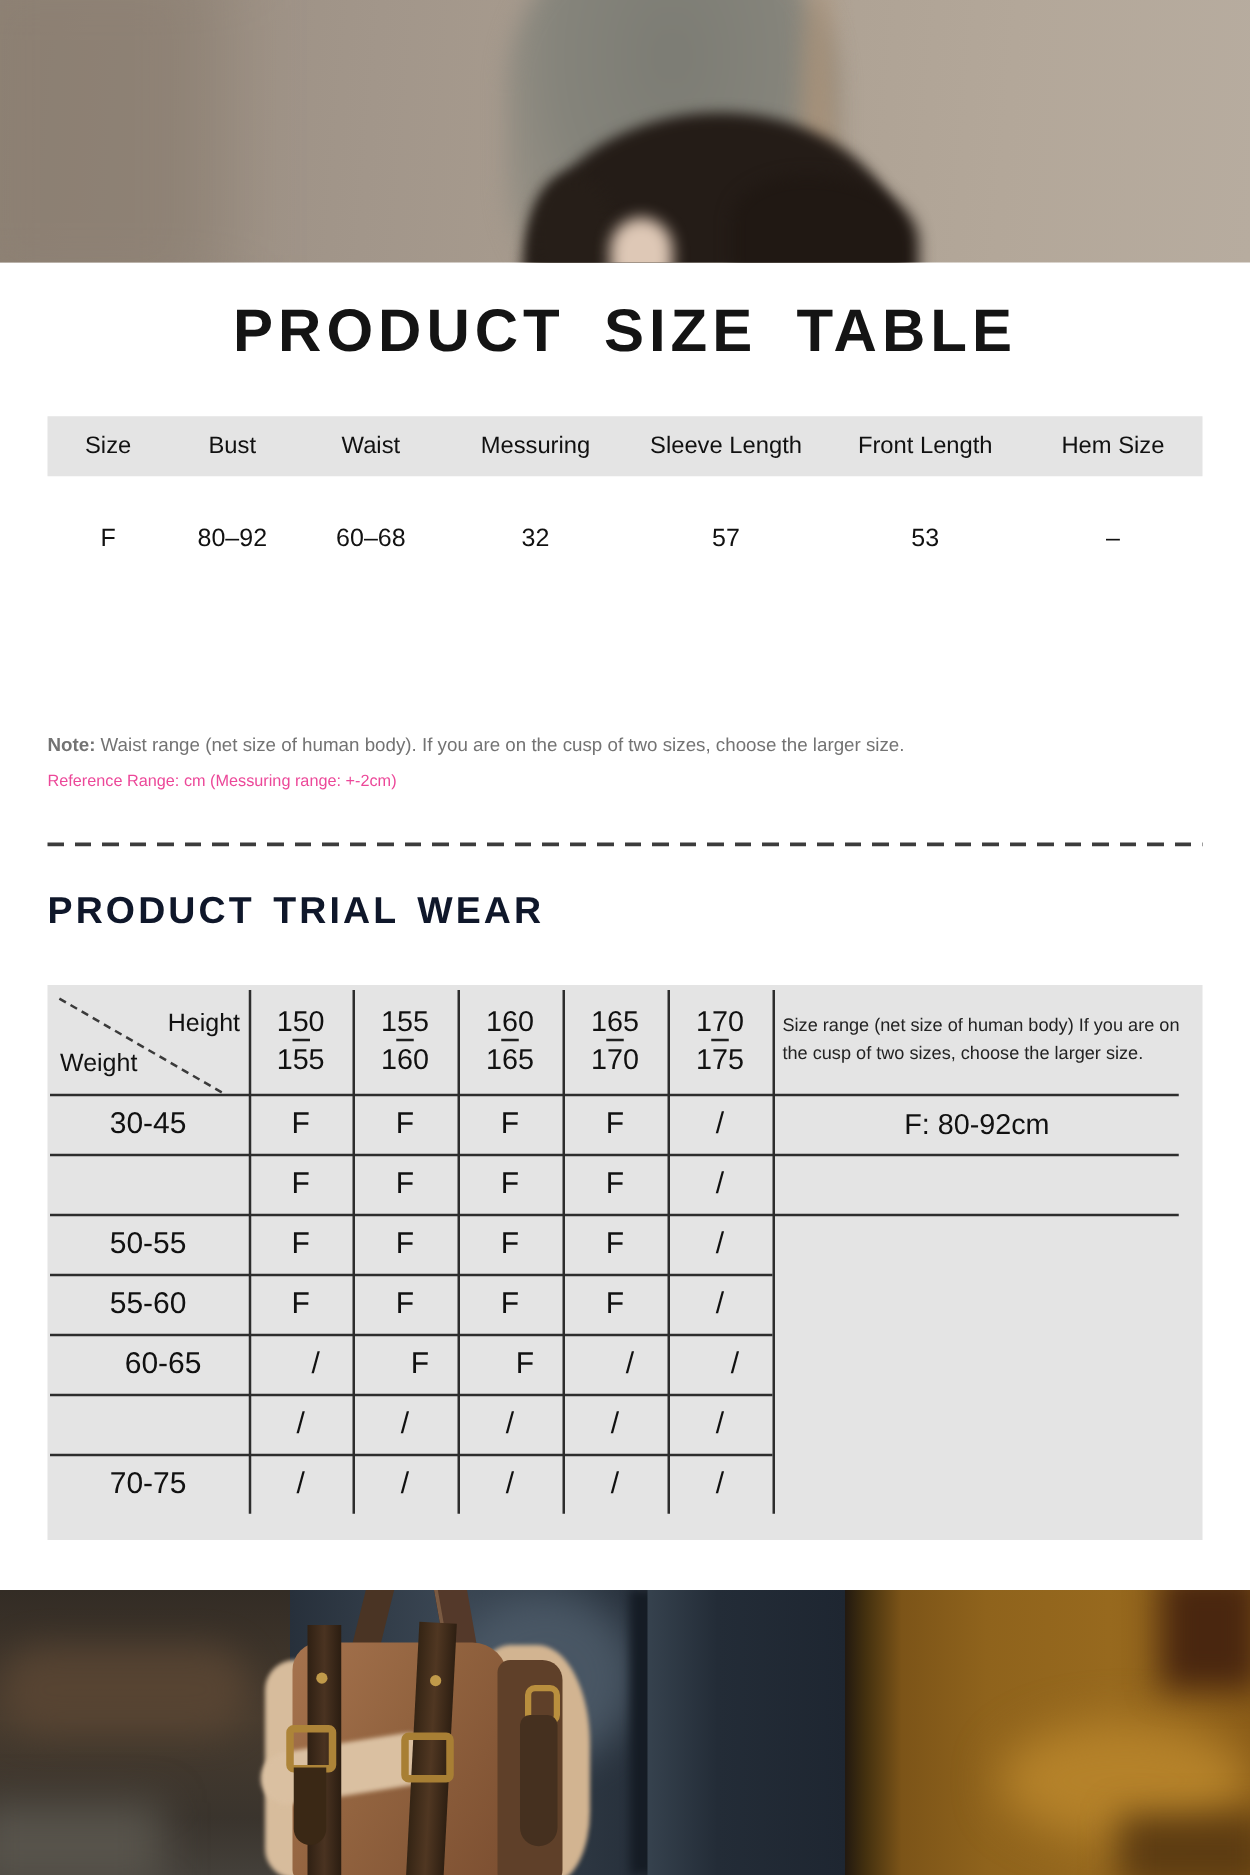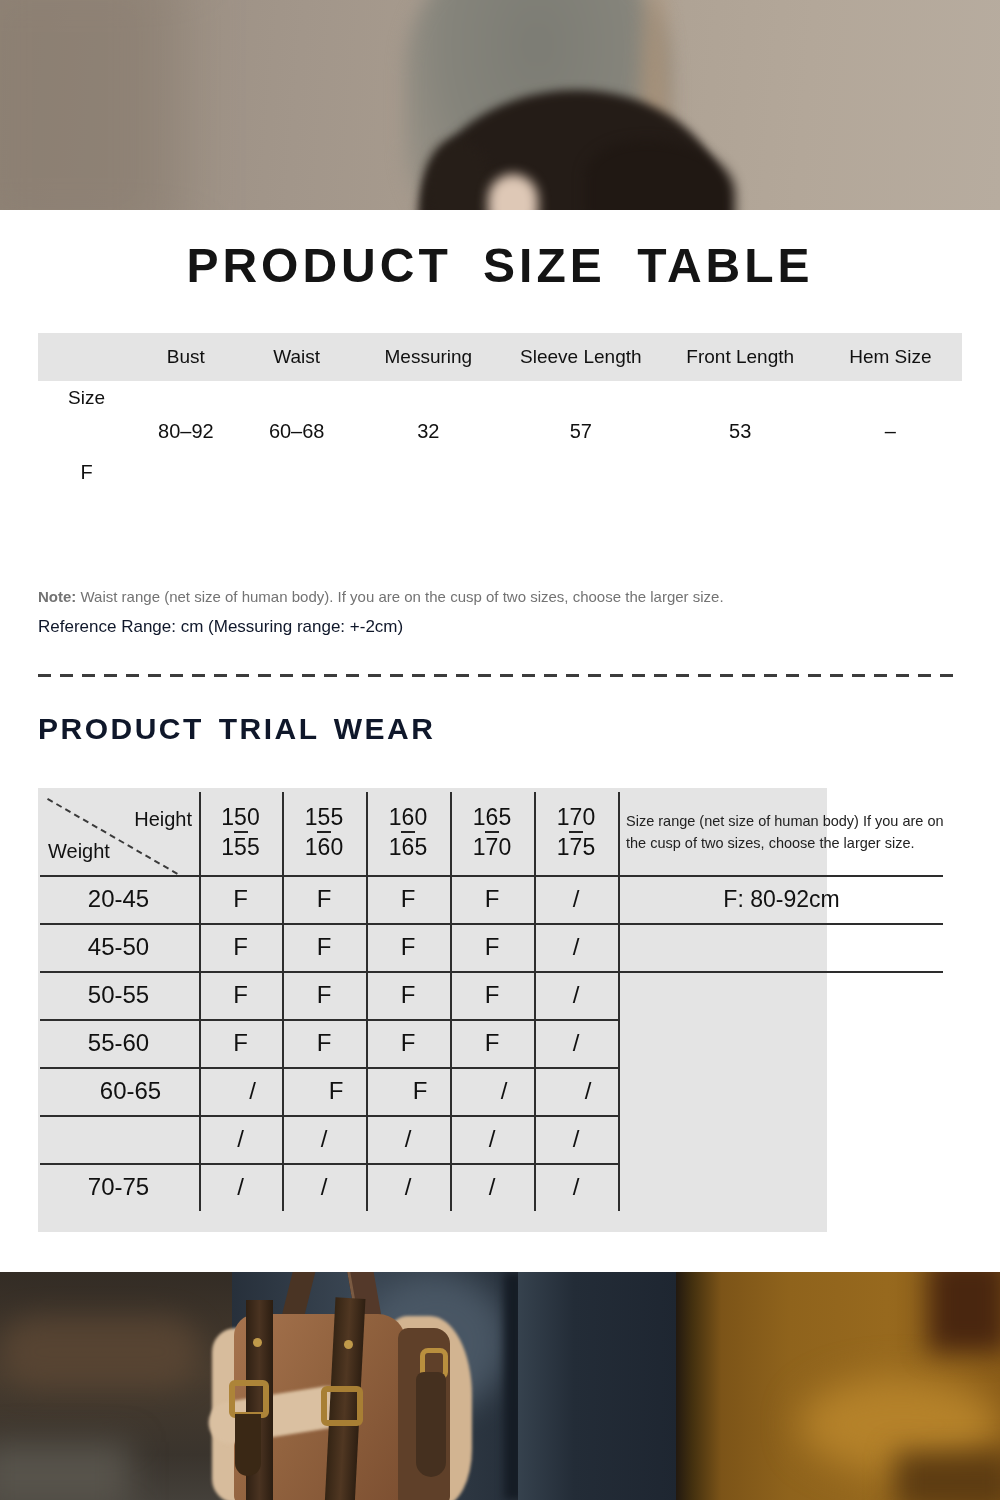--- a/index.html
+++ b/index.html
@@ -37,34 +37,34 @@
     letter-spacing:2.5px; word-spacing:4px; color:#0f172a; }
 
   
   .size-table{ position:absolute; left:38px; top:333px; width:924px; }
   .st-row{ display:flex; width:100%; }
   .st-head{ background:#e4e4e4; height:48px; }
   .st-head .st-cell{ line-height:48px; font-size:19px; color:#111; }
   .st-data{ margin-top:26px; height:48px; }
   .st-data .st-cell{ line-height:48px; font-size:20px; color:#111; }
   .st-cell{ text-align:center; white-space:nowrap; }
-  .st-c0{width:10.5%;margin-top:41px;} .st-c1{width:11%;} .st-c2{width:13%;} .st-c3{width:15.5%;}
+  .st-c0{width:10.5%;} .st-c1{width:11%;} .st-c2{width:13%;} .st-c3{width:15.5%;}
   .st-c4{width:17.5%;} .st-c5{width:17%;} .st-c6{width:15.5%;}
 
   
   .note{ position:absolute; left:38px; top:588px; font-size:15px; color:#737373; }
   .note b{ font-weight:bold; }
-  .ref{ position:absolute; left:38px; top:617px; font-size:17px; color:#0f172a; }
+  .ref{ position:absolute; left:38px; top:617px; font-size:13px; color:#ec4899; }
 
   
   .dashes{ position:absolute; left:38px; top:674px; width:924px; height:3px;
     background:repeating-linear-gradient(90deg,#3c3c3c 0 13px,transparent 13px 22px); }
 
   
-  .panel{ position:absolute; left:38px; top:788px; width:789px; height:444px; background:#e4e4e4; }
+  .panel{ position:absolute; left:38px; top:788px; width:924px; height:444px; background:#e4e4e4; }
   .vline{ position:absolute; top:4px; width:2px; height:419px; background:#2d2d2d; }
   .v1{left:161px;} .v2{left:244px;} .v3{left:328px;} .v4{left:412px;} .v5{left:496px;} .v6{left:580px;}
   .hline{ position:absolute; left:2px; height:2px; background:#2d2d2d; }
   .hfull{ width:903px; } .hshort{ width:578px; }
   .h87{top:87px;} .h135{top:135px;} .h183{top:183px;} .h231{top:231px;}
   .h279{top:279px;} .h327{top:327px;} .h375{top:375px;}
 
   .corner-diag{ position:absolute; left:10px; top:10px; width:150px; height:0;
     border-top:2px dashed #3a3a3a; transform:rotate(30deg); transform-origin:0 0; }
   .corner-height{ position:absolute; left:60px; top:20px; width:94px; text-align:right;
@@ -241,29 +241,28 @@
     <div class="col-head ch5">
       <span class="num">170</span>
       <span class="bar"></span>
       <span class="num">175</span>
     </div>
 
     <div class="side-note">Size range (net size of human body) If you are on the cusp of two sizes, choose the larger size.</div>
     <div class="size-range">F: 80-92cm</div>
 
     <div class="t-row r0">
-      <div class="t-weight">20-45</div>
+      <div class="t-weight">30-45</div>
       <div class="t-cell tc1">F</div>
       <div class="t-cell tc2">F</div>
       <div class="t-cell tc3">F</div>
       <div class="t-cell tc4">F</div>
       <div class="t-cell tc5">/</div>
     </div>
     <div class="t-row r1">
-      <div class="t-weight">45-50</div>
       <div class="t-cell tc1">F</div>
       <div class="t-cell tc2">F</div>
       <div class="t-cell tc3">F</div>
       <div class="t-cell tc4">F</div>
       <div class="t-cell tc5">/</div>
     </div>
     <div class="t-row r2">
       <div class="t-weight">50-55</div>
       <div class="t-cell tc1">F</div>
       <div class="t-cell tc2">F</div>

